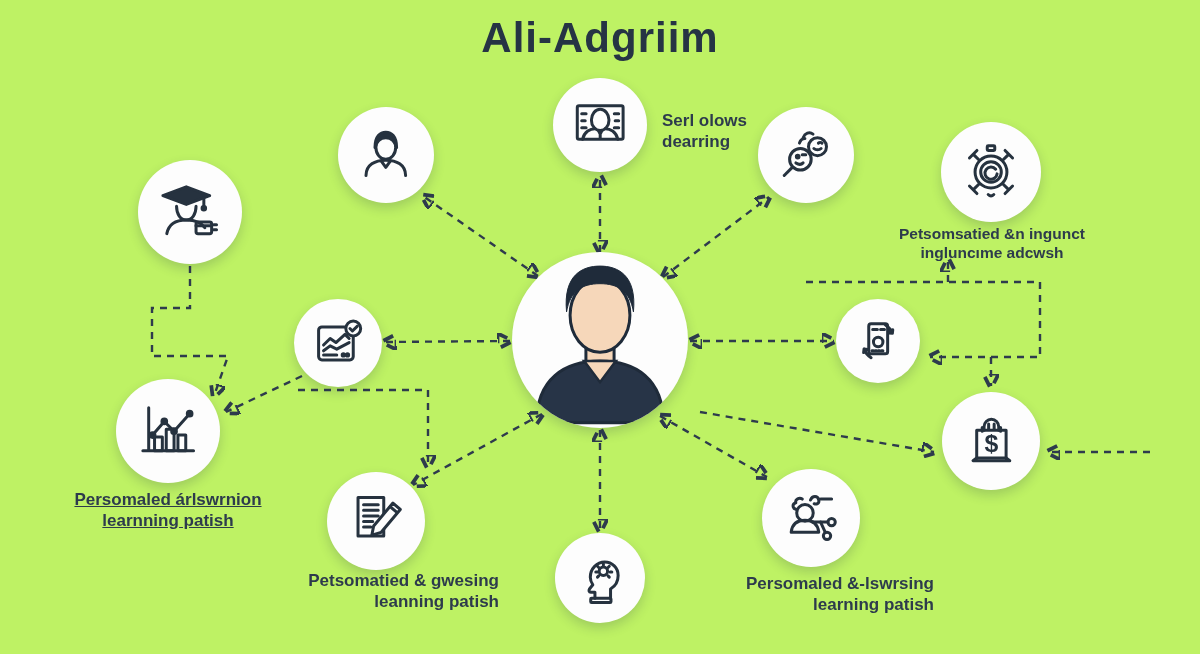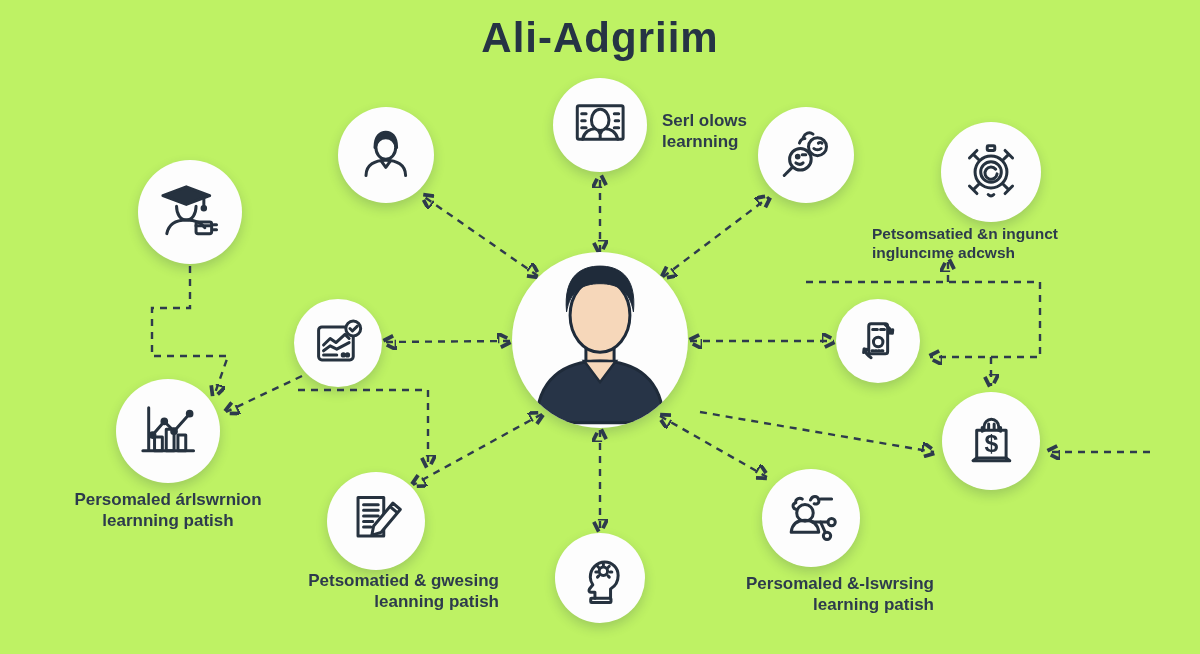--- a/index.html
+++ b/index.html
@@ -23,22 +23,22 @@
   #n-device{left:836px;top:299px;width:84px;height:84px;}
   #n-chart{left:294px;top:299px;width:88px;height:88px;}
   #n-bar{left:116px;top:379px;width:104px;height:104px;}
   #n-bag{left:942px;top:392px;width:98px;height:98px;}
   #n-doc{left:327px;top:472px;width:98px;height:98px;}
   #n-head{left:555px;top:533px;width:90px;height:90px;}
   #n-net{left:762px;top:469px;width:98px;height:98px;}
   .lbl{position:absolute;font-weight:700;color:#2d3b4c;font-size:17px;line-height:1.25;
        white-space:pre-line;}
   #l-serl{left:662px;top:110px;width:160px;text-align:left;}
-  #l-instinct{left:872px;top:224px;width:240px;text-align:left;font-size:15.5px;}
-  #l-left{left:45px;top:489px;width:246px;text-align:center;}
+  #l-instinct{left:872px;top:224px;width:240px;text-align:center;font-size:15.5px;}
+  #l-left{left:45px;top:489px;width:246px;text-align:center;text-decoration:underline;}
   #l-guess{left:253px;top:570px;width:246px;text-align:right;}
   #l-right{left:688px;top:573px;width:246px;text-align:right;}
   .wires{position:absolute;left:0;top:0;width:1200px;height:654px;pointer-events:none;}
   .wires path{fill:none;stroke:#2e3b4d;stroke-width:2.4;stroke-dasharray:7 6;}
 </style>
 </head>
 <body>
 
 <div class="stage">
 
@@ -208,21 +208,21 @@
       <path d="M10,47 c1,-9 7,-13 15,-13 c8,0 14,4 15,13 z"></path>
       <path d="M31,12 c2,-5 8,-5 9,0 c1,4 -3,5 -5,4 M42,11 h12"></path>
       <path d="M34,36 h16"></path>
       <circle cx="54" cy="36" r="4"></circle>
       <path d="M42,36 l5,11"></path>
       <circle cx="49" cy="51" r="4"></circle>
     </svg>
   </div>
 
   <div class="lbl" id="l-serl">Serl olows
-learnning</div>
+dearring</div>
   <div class="lbl" id="l-instinct">Petsomsatied &amp;n ingunct
 ingluncıme adcwsh</div>
   <div class="lbl" id="l-left">Persomaled árlswrnion
 learnning patish</div>
   <div class="lbl" id="l-guess">Petsomatied &amp; gwesing
 leanning patish</div>
   <div class="lbl" id="l-right">Persomaled &amp;-lswrsing
 learning patish</div>
 
 </div>

